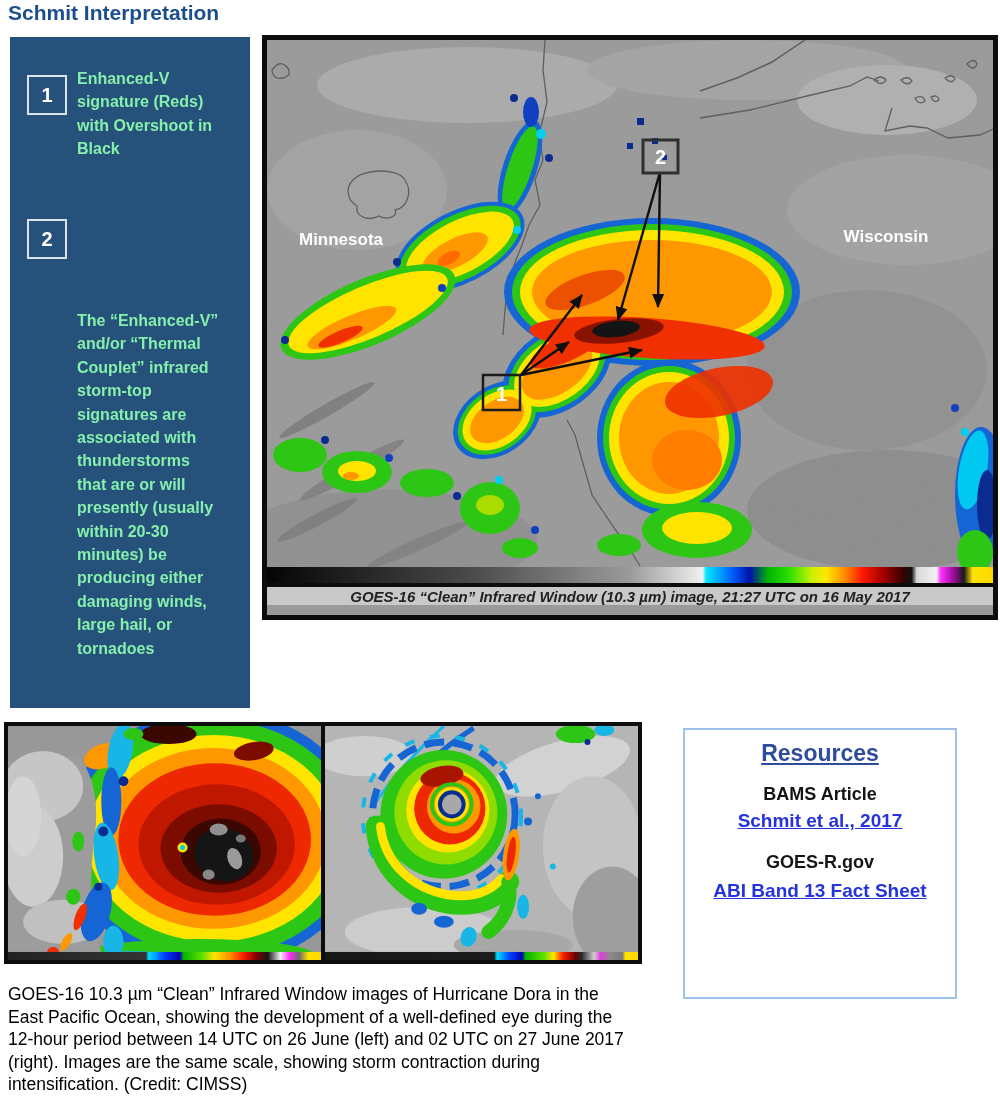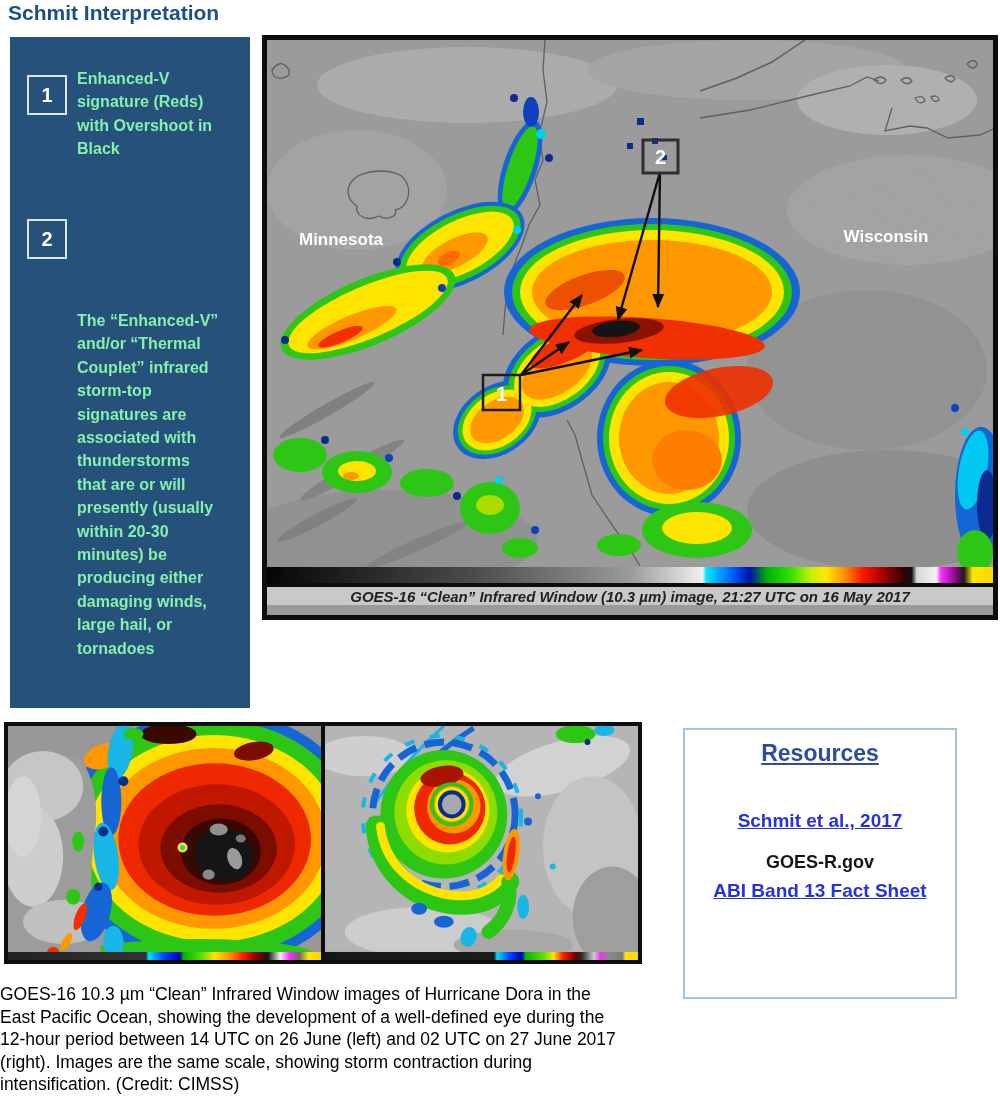--- a/index.html
+++ b/index.html
@@ -39,21 +39,21 @@
   #res-title{top:10px;font-size:23px;font-weight:bold;color:#2e4b9e;text-decoration:underline;}
   .res-label{font-size:18px;font-weight:bold;color:#141414;}
   .res-link{font-size:19px;font-weight:bold;color:#2433dd;text-decoration:underline;cursor:pointer;}
   #res-label-0{top:54px;}
   #res-link-0{top:80px;}
   #res-label-1{top:122px;}
   #res-link-1{top:150px;}
   #res-warning{top:210px;font-size:19px;font-weight:bold;color:#ff1f10;
                text-decoration:underline;white-space:pre-line;line-height:24px;}
   
-  #bottom-caption{left:0;top:983px;width:690px;font-size:17.5px;line-height:22.6px;
+  #bottom-caption{left:8px;top:983px;width:690px;font-size:17.5px;line-height:22.6px;
                   color:#000;white-space:pre-line;}
   text{font-family:"Liberation Sans",sans-serif;}
 </style>
 </head>
 <body>
 
 <div class="abs" id="heading">Schmit Interpretation</div>
 
 <div class="abs" id="sidebar">
   <div class="numbox" id="numbox-1">
@@ -406,20 +406,21 @@
       <circle cx="205" cy="95" r="4" fill="#1565d5"></circle>
         <circle cx="215" cy="70" r="3" fill="#1565d5"></circle>
       <circle cx="230" cy="140" r="3" fill="#18b6e6"></circle>
     </g>
     <rect x="0" y="225" width="316" height="8" fill="url(#cbR)"></rect>
   </svg>
 </div>
 
 <div class="abs" id="resources">
   <div class="line" id="res-title">Resources</div>
+  <div class="line res-label" id="res-label-0">BAMS Article</div>
   <div class="line res-link" id="res-link-0">Schmit et al., 2017</div>
   <div class="line res-label" id="res-label-1">GOES-R.gov</div>
   <div class="line res-link" id="res-link-1">ABI Band 13 Fact Sheet</div>
 </div>
 
 <div class="abs" id="bottom-caption">GOES-16 10.3 µm “Clean” Infrared Window images of Hurricane Dora in the
 East Pacific Ocean, showing the development of a well-defined eye during the
 12-hour period between 14 UTC on 26 June (left) and 02 UTC on 27 June 2017
 (right). Images are the same scale, showing storm contraction during
 intensification.  (Credit: CIMSS)</div>

